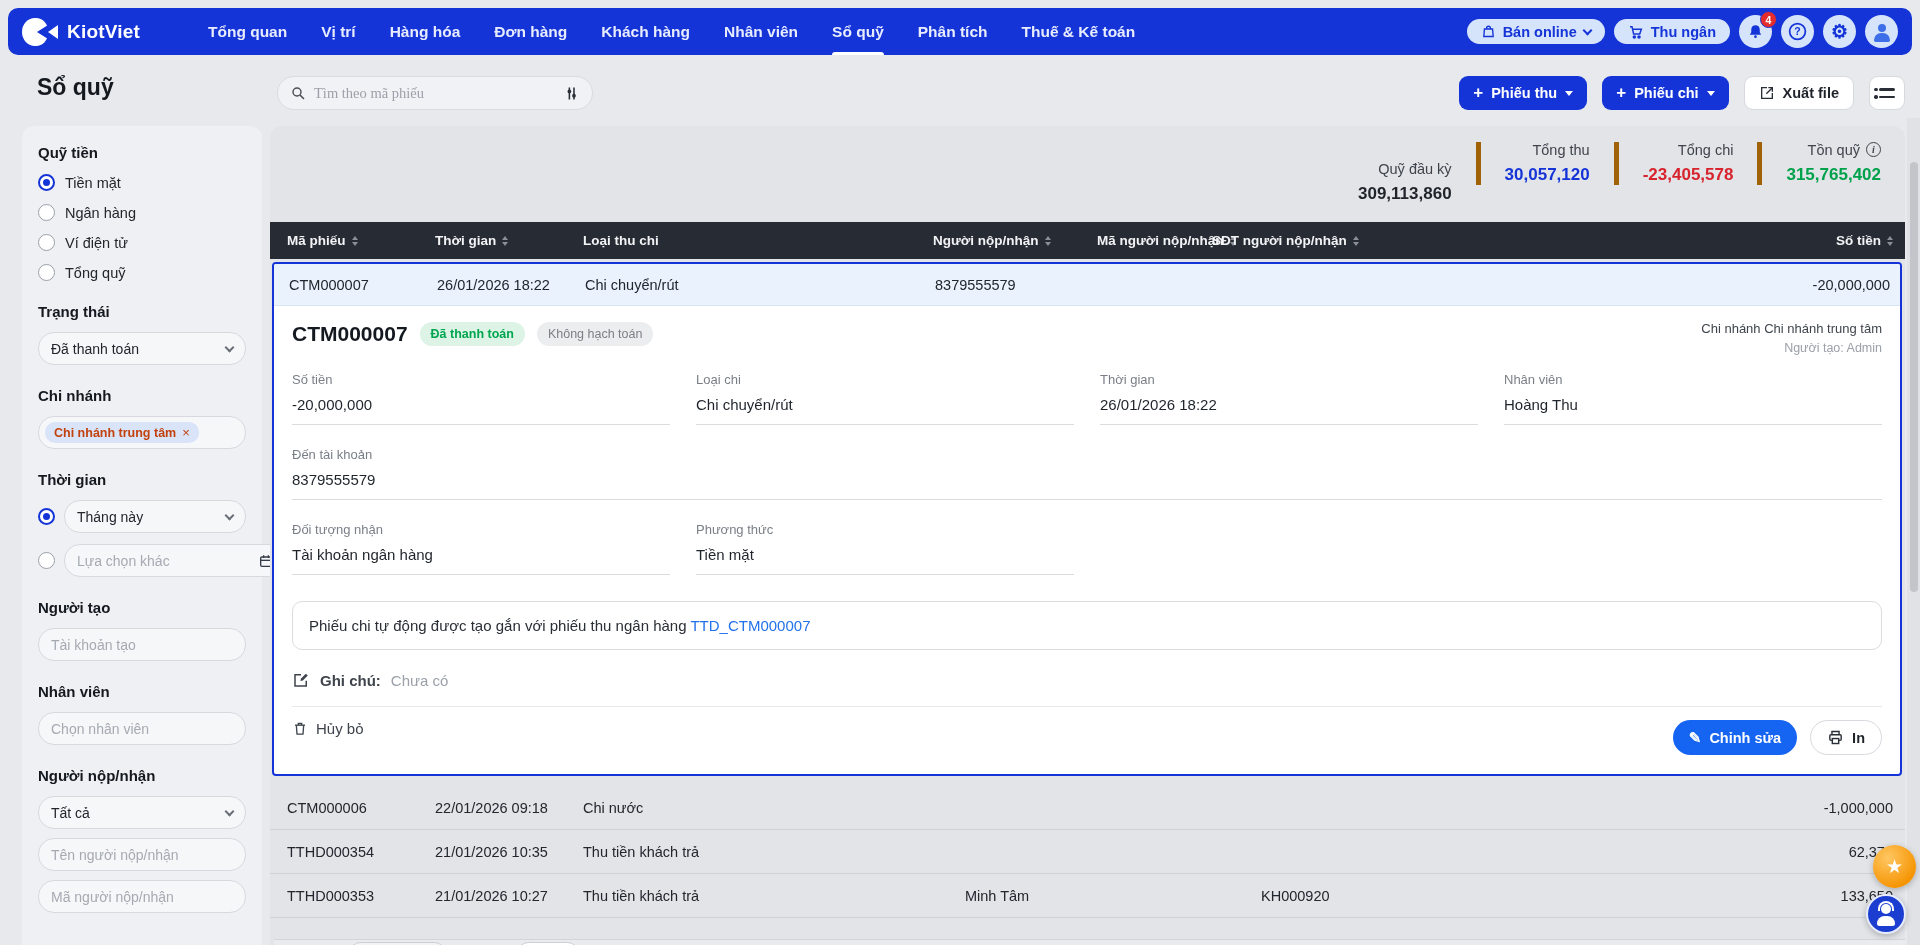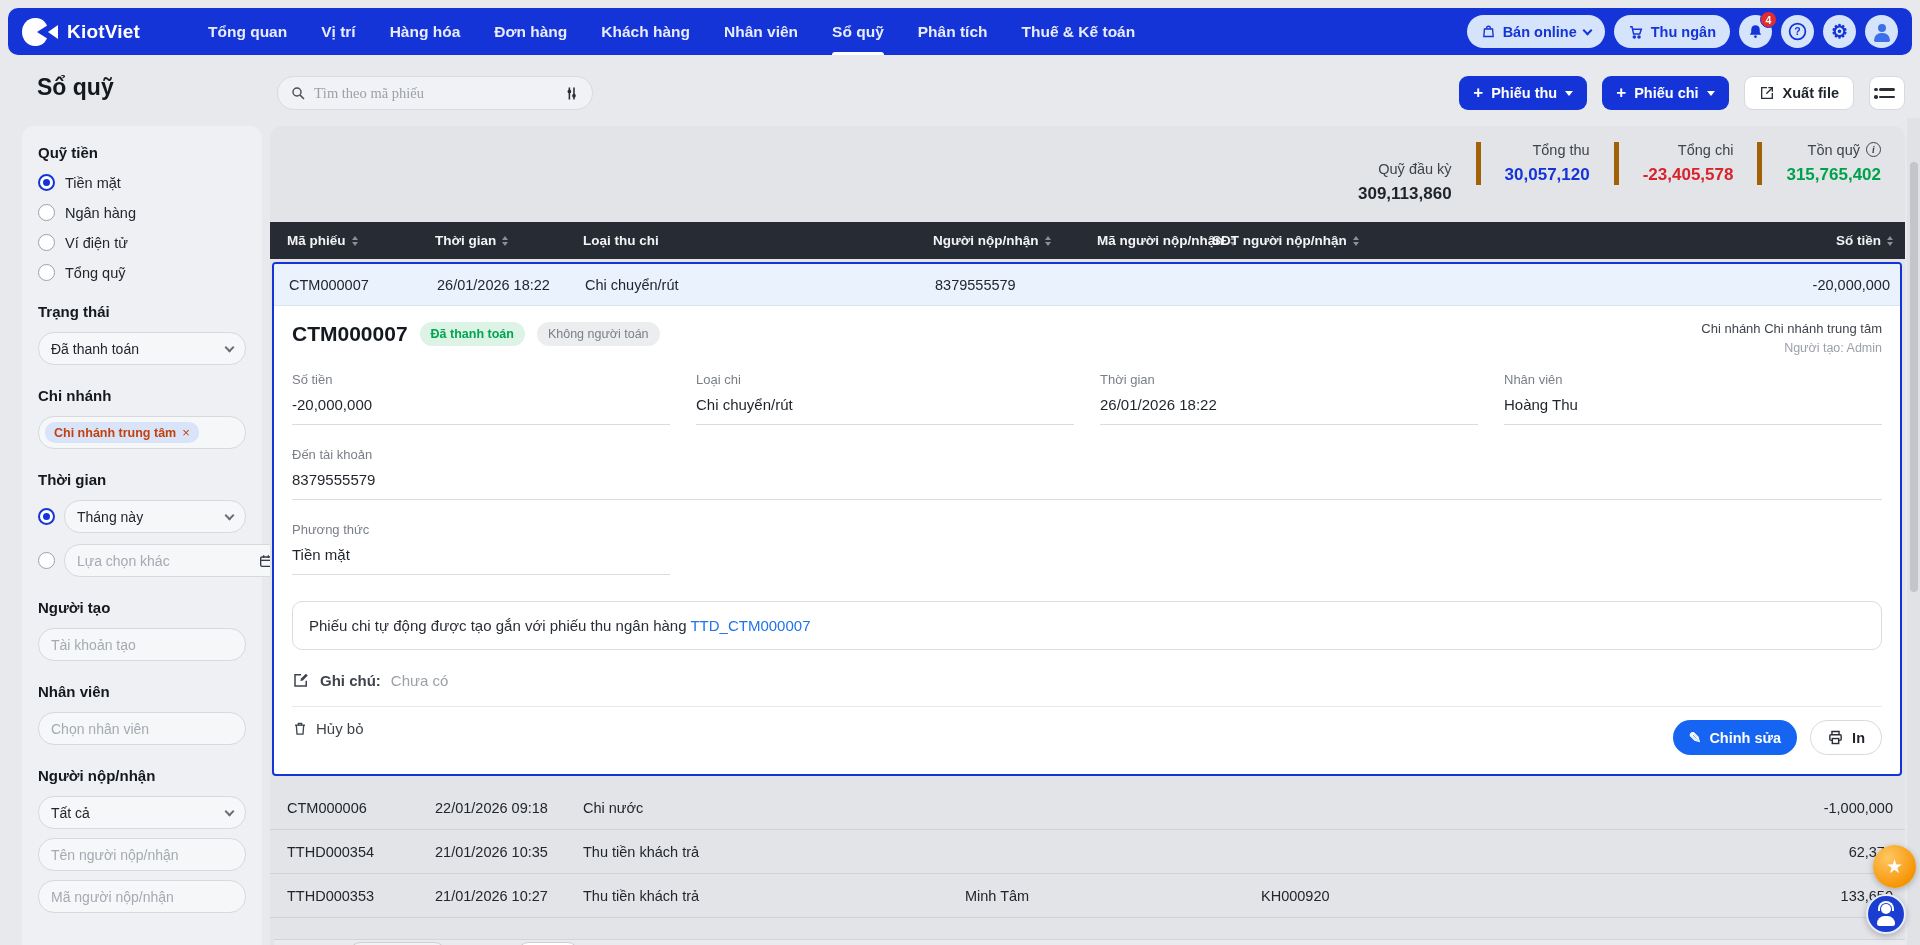--- a/index.html
+++ b/index.html
@@ -24,21 +24,21 @@
   .logo-notch { position:absolute; left:15px; top:8px; width:0; height:0;
     border-top:7px solid transparent; border-bottom:7px solid transparent; border-right:11px solid #1434D8; }
   .logo-tri { position:absolute; left:26px; top:8px; width:0; height:0;
     border-top:7px solid transparent; border-bottom:7px solid transparent; border-right:10px solid #fff; }
   .brand-name { font-size:19px; font-weight:700; letter-spacing:.2px; }
   .nav-menu { display:flex; align-items:stretch; gap:34px; margin-left:26px; height:47px; }
   .nav-item { display:flex; align-items:center; font-size:15.5px; font-weight:600; color:#E8ECFF; cursor:pointer; position:relative; }
   .nav-item.active::after { content:""; position:absolute; left:0; right:0; bottom:0; height:3px; background:#fff; border-radius:3px 3px 0 0; }
   .nav-right { margin-left:auto; display:flex; align-items:center; gap:9px; }
   .pill-btn {
-    height:33px; border-radius:17px; background:#D6E4FB; color:#1434D8;
+    height:25px; border-radius:17px; background:#D6E4FB; color:#1434D8;
     display:flex; align-items:center; gap:7px; padding:0 14px; font-size:14.5px; font-weight:700; cursor:pointer;
   }
   .circle-btn {
     width:33px; height:33px; border-radius:50%; background:#D6E4FB; color:#1434D8;
     display:flex; align-items:center; justify-content:center; cursor:pointer; position:relative; font-weight:700;
   }
   .bell-badge {
     position:absolute; top:-4px; right:-5px; min-width:17px; height:17px; border-radius:9px;
     background:#E42C2C; color:#fff; font-size:10.5px; font-weight:700;
     display:flex; align-items:center; justify-content:center; padding:0 4px; border:1.5px solid #1434D8;
@@ -473,21 +473,21 @@
       <div class="cell">8379555579</div>
       <div class="cell"></div>
       <div class="cell"></div>
       <div class="cell right">-20,000,000</div>
     </div>
 
     <div class="detail">
       <div class="d-titlerow">
         <span class="d-code">CTM000007</span>
         <span class="badge badge-green">Đã thanh toán</span>
-        <span class="badge badge-gray">Không người toán</span>
+        <span class="badge badge-gray">Không hạch toán</span>
       </div>
       <div class="d-meta">
         <div class="l1">Chi nhánh Chi nhánh trung tâm</div>
         <div class="l2">Người tạo: Admin</div>
       </div>
 
       <div class="fgrid">
         <div class="field">
           <div class="flabel">Số tiền</div>
           <div class="fvalue">-20,000,000</div>
@@ -503,20 +503,24 @@
         <div class="field">
           <div class="flabel">Nhân viên</div>
           <div class="fvalue">Hoàng Thu</div>
         </div>
 
         <div class="field span-all">
           <div class="flabel">Đến tài khoản</div>
           <div class="fvalue">8379555579</div>
         </div>
 
+        <div class="field">
+          <div class="flabel">Đối tượng nhận</div>
+          <div class="fvalue">Tài khoản ngân hàng</div>
+        </div>
         <div class="field">
           <div class="flabel">Phương thức</div>
           <div class="fvalue">Tiền mặt</div>
         </div>
         <div></div>
           <div></div>
       </div>
 
       <div class="notebox">
         <span>Phiếu chi tự động được tạo gắn với phiếu thu ngân hàng</span>

